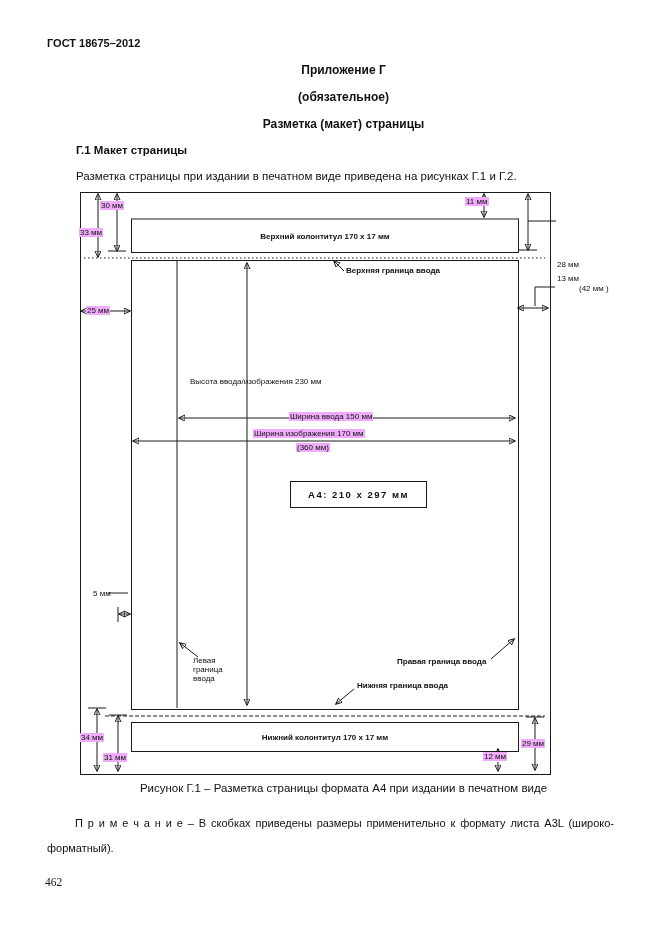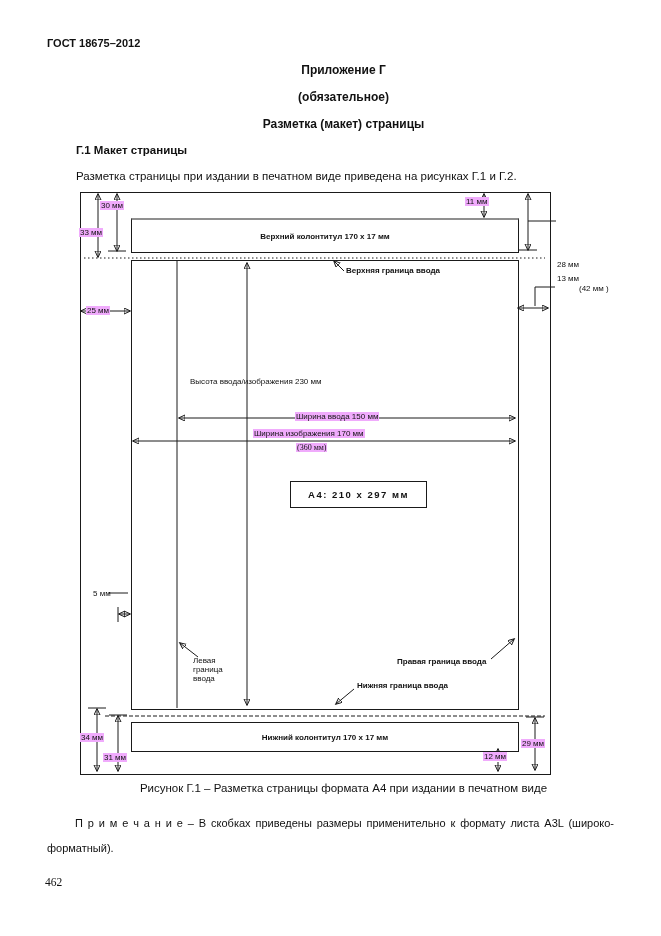--- a/index.html
+++ b/index.html
@@ -119,23 +119,23 @@
     <div class="lbl bg" style="left:86px;top:306px;">25 мм</div>
     <div class="lbl" style="left:557px;top:274px;">13 мм</div>
     <div class="lbl" style="left:555px;top:284px;padding-left:24px;">(42 мм )</div>
     <div class="lbl" style="left:85px;top:589px;margin-left:8px;">5 мм</div>
     <div class="lbl bg" style="left:80px;top:733px;">34 мм</div>
     <div class="lbl bg" style="left:103px;top:753px;">31 мм</div>
     <div class="lbl bg" style="left:521px;top:739px;">29 мм</div>
     <div class="lbl bg" style="left:483px;top:752px;">12 мм</div>
 
     <div class="lbl" style="left:190px;top:377px;">Высота ввода/изображения 230 мм</div>
-    <div class="lbl bg" style="left:295px;top:412px;">Ширина ввода 150 мм</div>
+    <div class="lbl bg" style="left:289px;top:412px;">Ширина ввода 150 мм</div>
     <div class="lbl bg" style="left:253px;top:429px;">Ширина изображения 170 мм</div>
-    <div class="lbl bg" style="left:296px;top:443px;font-family:Liberation Serif, serif;">(360 мм)</div>
+    <div class="lbl bg" style="left:296px;top:443px;">(360 мм)</div>
 
     <div class="lbl b" style="left:346px;top:266px;">Верхняя граница ввода</div>
     <div class="lbl" style="left:193px;top:656px;">
       <div>Левая</div>
       <div>граница</div>
       <div>ввода</div>
     </div>
     <div class="lbl b" style="left:397px;top:657px;">Правая граница ввода</div>
     <div class="lbl b" style="left:357px;top:681px;">Нижняя граница ввода</div>
   </div>

